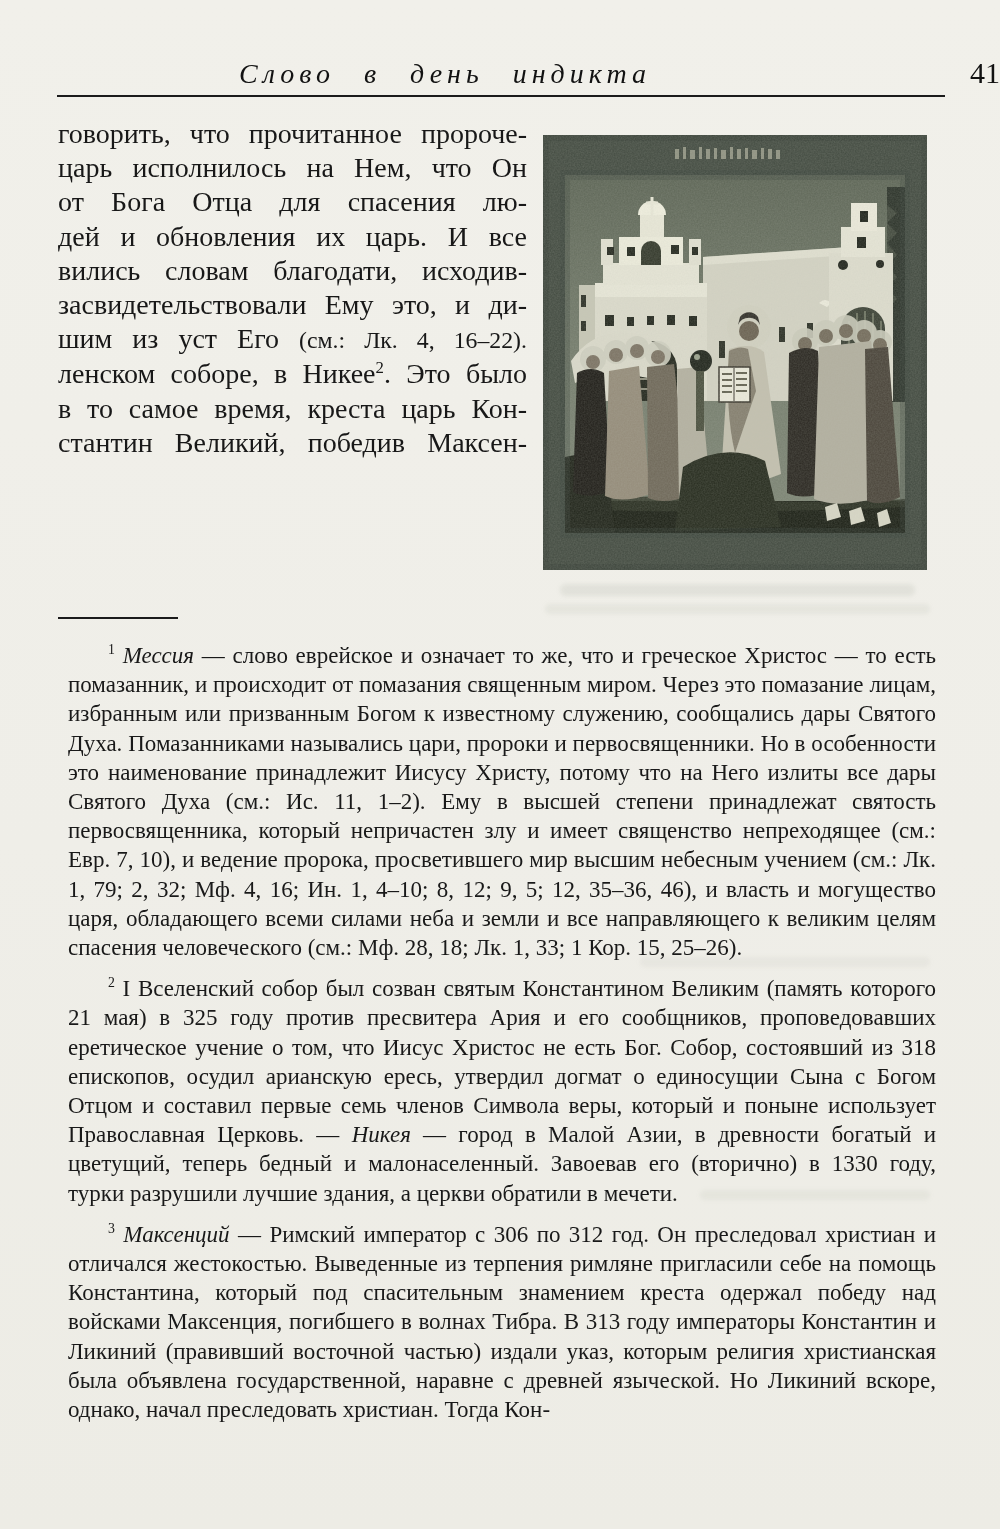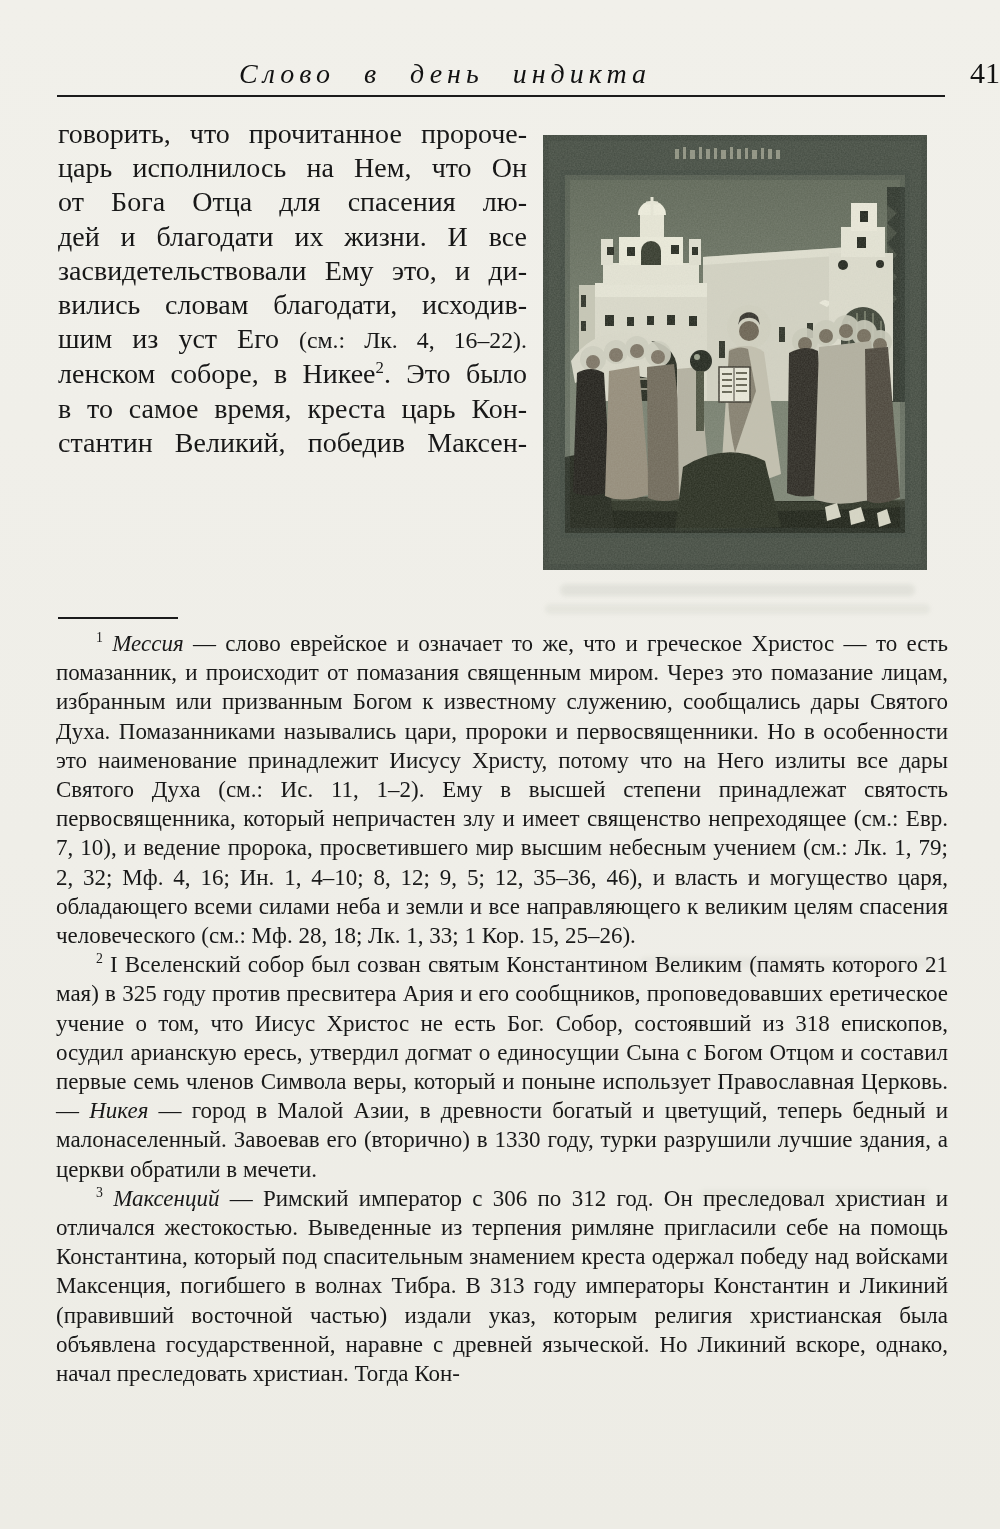--- a/index.html
+++ b/index.html
@@ -39,21 +39,21 @@
   .seg-small{font-size:85%;}
   
   .fn-rule{
     position:absolute;top:617px;left:58px;width:120px;height:2px;
     background:#1b1b1b;
   }
   .footnotes{
     position:absolute;top:629px;left:56px;width:892px;
     font-size:23px;line-height:29.2px;text-align:justify;color:#191919;
   }
-  .footnote{margin:0;text-indent:40px;}
+  .footnote{margin:12px;text-indent:40px;}
   
   .icon-plate{
     position:absolute;left:543px;top:135px;width:384px;height:435px;
   }
   .icon-plate svg{display:block;width:100%;height:100%;}
   
   .ghost{
     position:absolute;border-radius:6px;
     background:rgba(112,122,102,0.10);
     filter:blur(2px);
@@ -69,23 +69,23 @@
 <div class="page">
 
   <div class="header-title">Слово в день индикта</div>
   <div class="page-number">41</div>
   <div class="header-rule"></div>
 
   <div class="body-col">
     <div class="bline"><span>говорить, что прочитанное пророче-</span></div>
     <div class="bline"><span>царь исполнилось на Нем, что Он</span></div>
     <div class="bline"><span>от Бога Отца для спасения лю-</span></div>
-    <div class="bline"><span>дей и благодати их жизни. И все</span></div>
+    <div class="bline"><span>дей и обновления их царь. И все</span></div>
+    <div class="bline"><span>вились словам благодати, исходив-</span></div>
     <div class="bline"><span>засвидетельствовали Ему это, и ди-</span></div>
-    <div class="bline"><span>вились словам благодати, исходив-</span></div>
     <div class="bline"><span>шим из уст Его </span><span class="seg-small">(см.: Лк. 4, 16–22).</span></div>
     <div class="bline"><span>ленском соборе, в Никее</span><span class="seg-sup">2</span><span>. Это было</span></div>
     <div class="bline"><span>в то самое время, креста царь Кон-</span></div>
     <div class="bline"><span>стантин Великий, победив Максен-</span></div>
   </div>
 
   <div class="icon-plate">
     <svg viewBox="0 0 384 435" preserveAspectRatio="none" aria-hidden="true">
       <defs>
         <linearGradient id="bgGrad" x1="0" y1="0" x2="0" y2="1">

